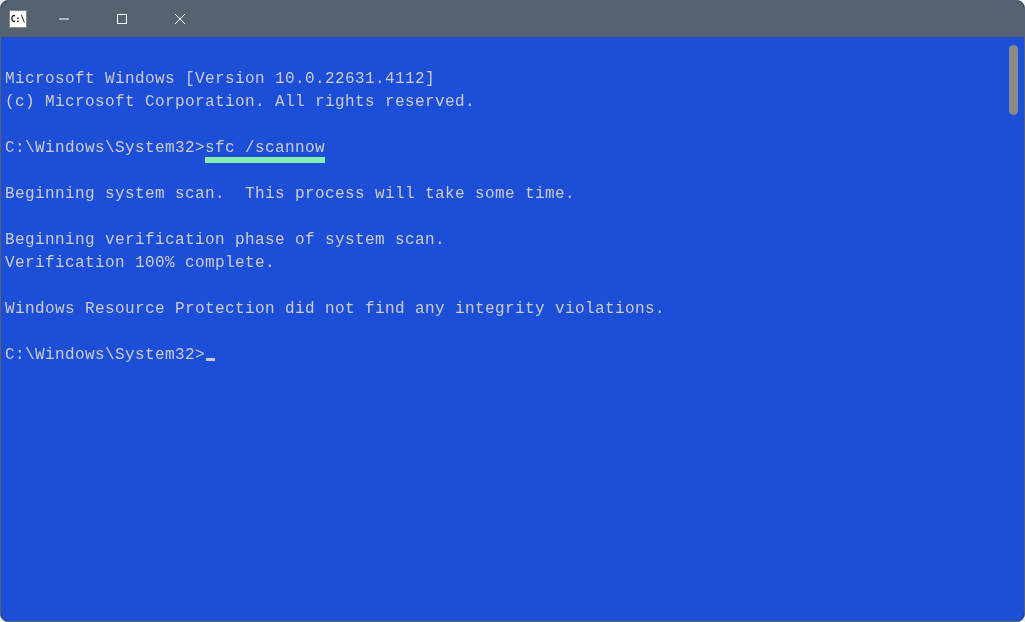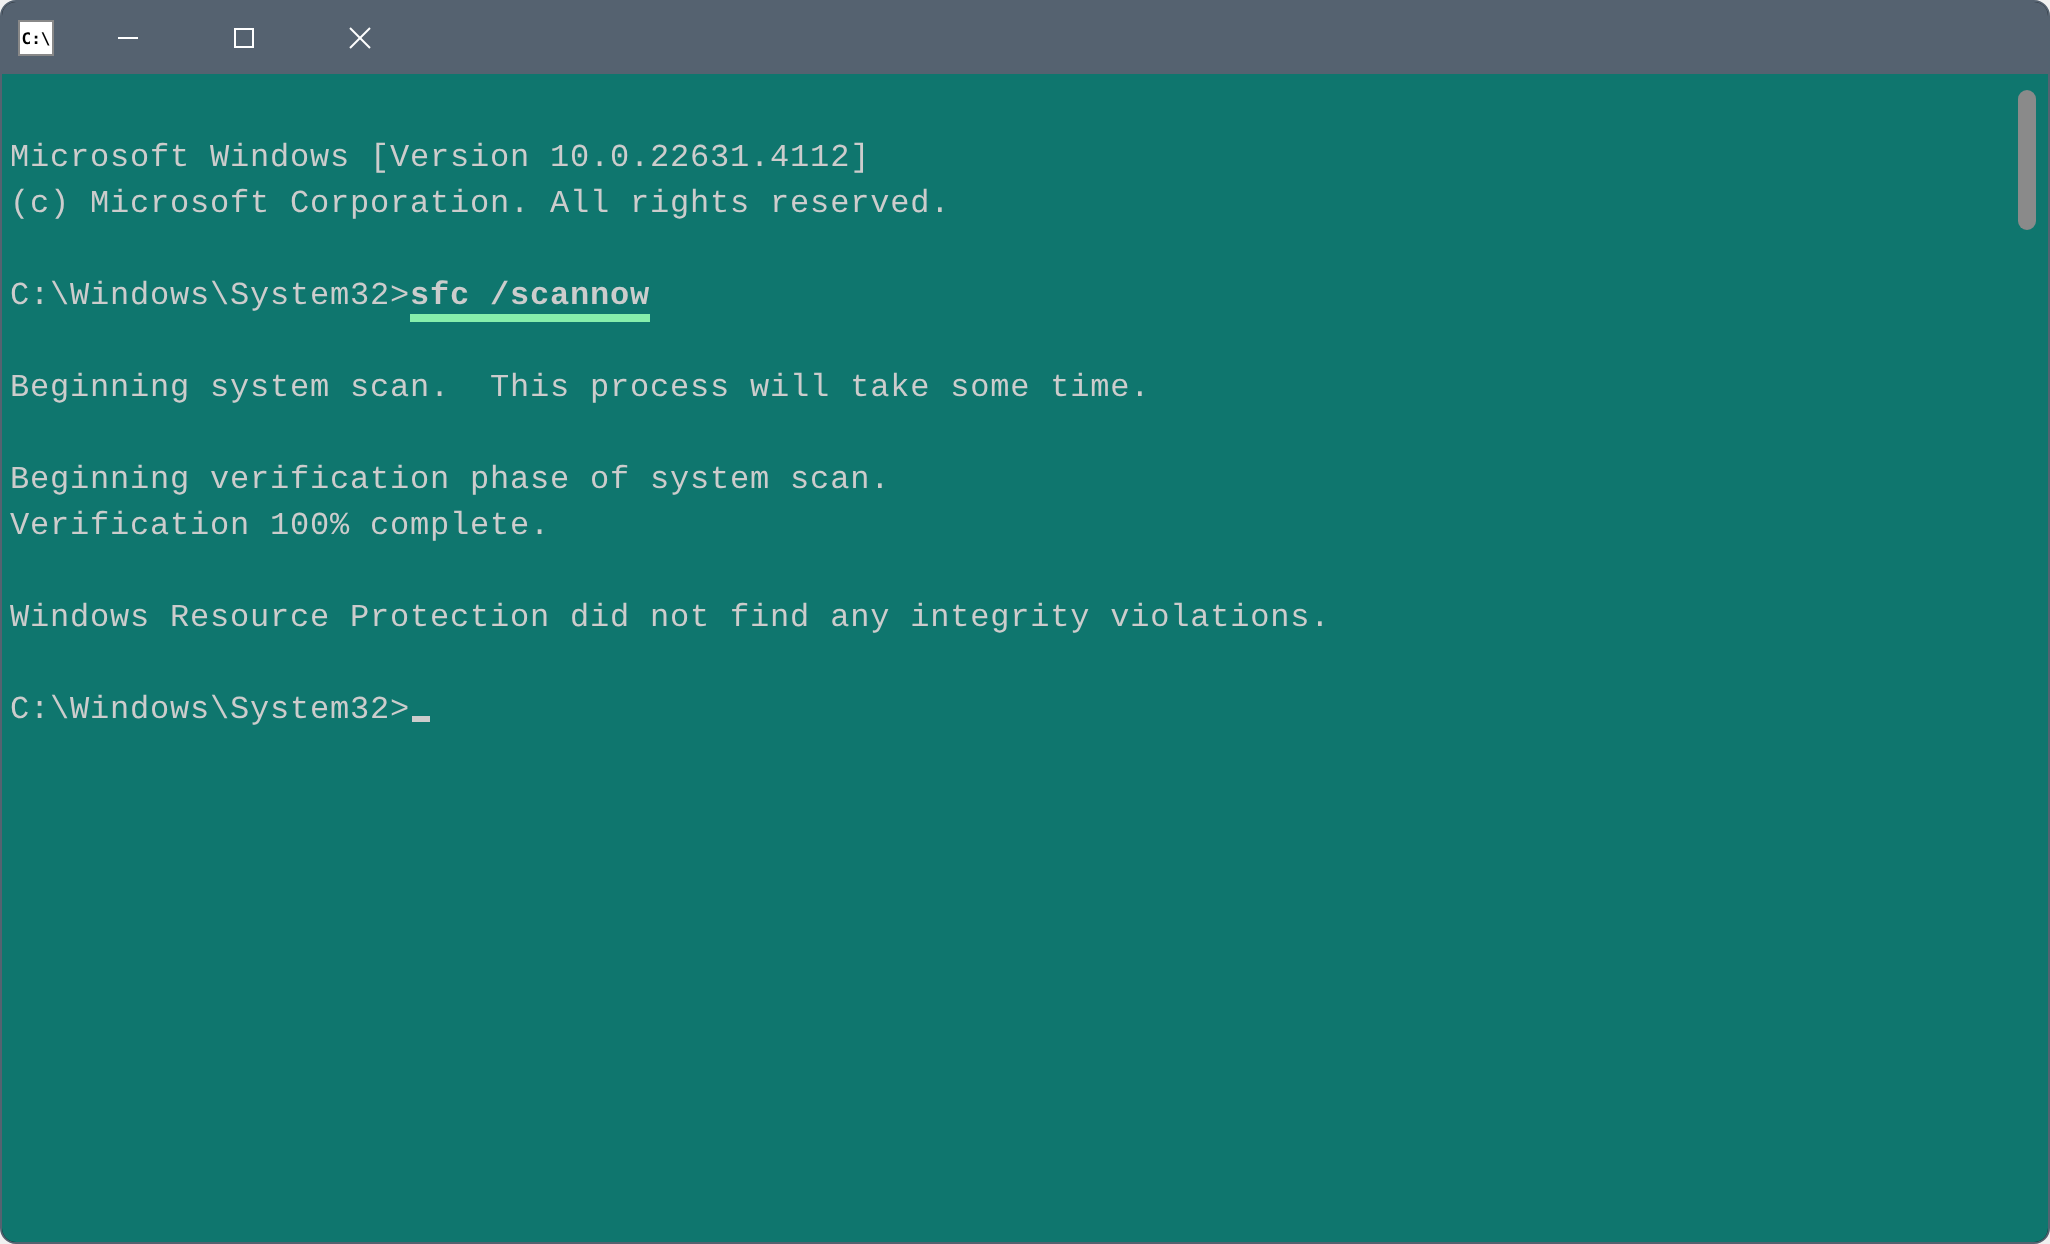--- a/index.html
+++ b/index.html
@@ -64,38 +64,37 @@
       color: #ffffff;
       cursor: pointer;
     }
     .win-btn svg {
       stroke: #ffffff;
       fill: none;
       stroke-width: 1;
     }
     .terminal-body {
       flex: 1;
-      background: #0f766e;
+      background: #1d4ed8;
       padding: 8px 4px 4px 4px;
       position: relative;
       display: flex;
     }
     .terminal-content {
       flex: 1;
       font-family: 'Consolas', 'Courier New', monospace;
       font-size: 16px;
       line-height: 23px;
       color: #ccccccff;
       white-space: pre;
       letter-spacing: 0.4px;
     }
     .underline-annotation {
-      border-bottom: 4px solid #86efac;
+      border-bottom: 6px solid #86efac;
       padding-bottom: 0px;
-      font-weight: bold;
     }
     .cursor {
       display: inline-block;
       width: 9px;
       height: 3px;
       background: #cccccc;
       vertical-align: -2px;
       margin-left: 1px;
     }
     .scrollbar {

